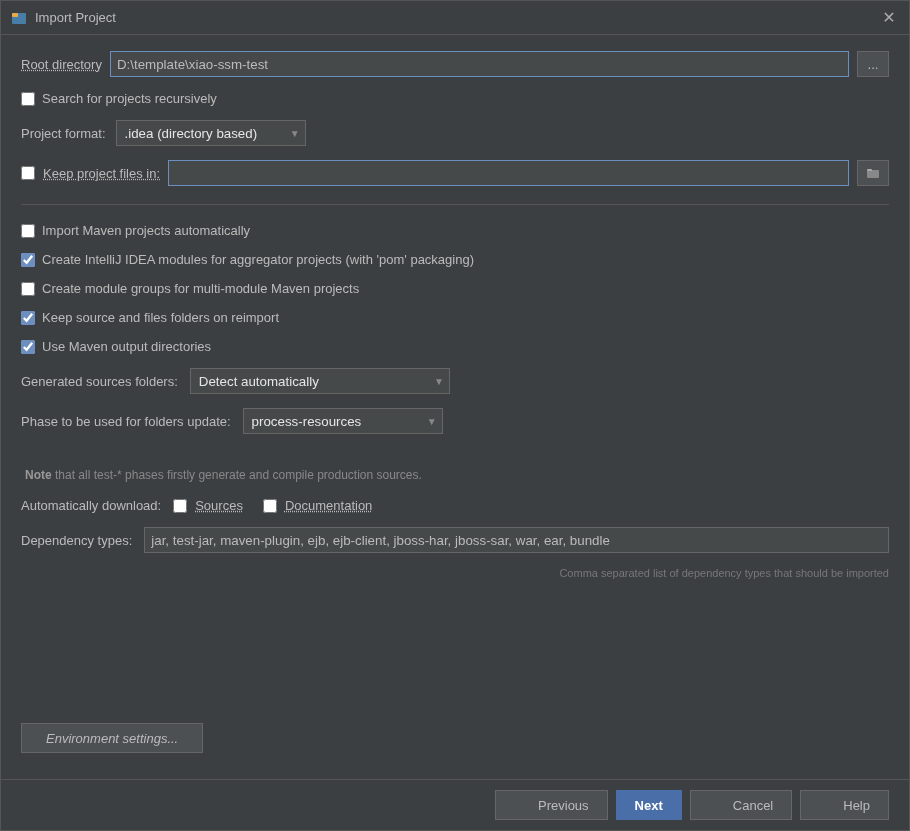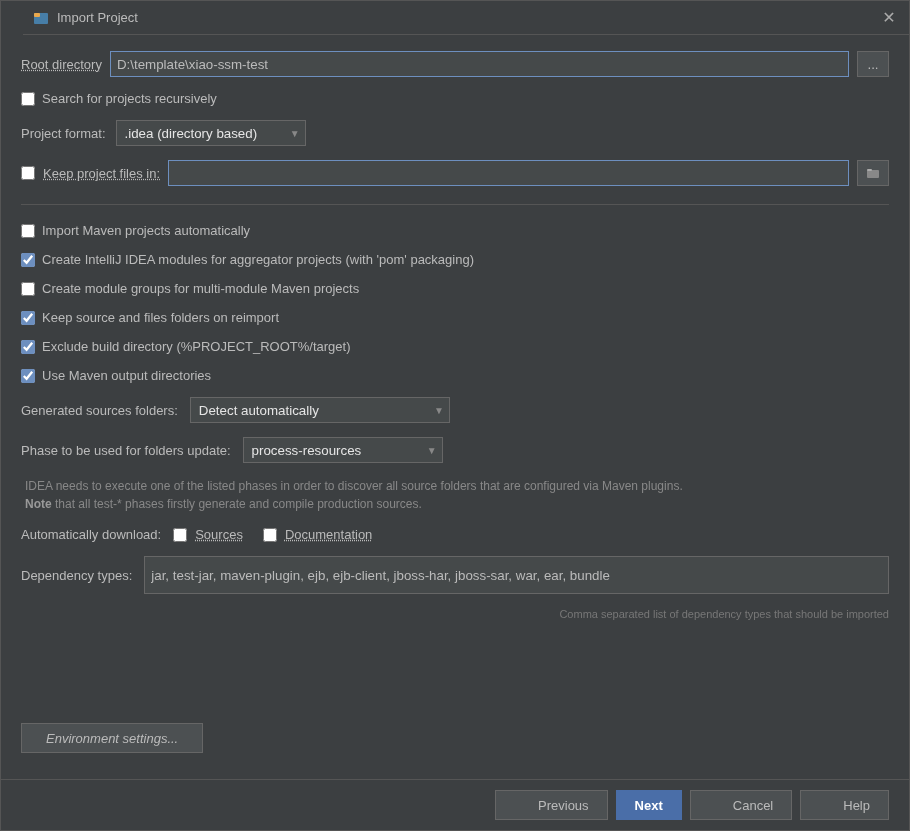--- a/index.html
+++ b/index.html
@@ -22,21 +22,20 @@
       flex-direction: column;
     }
     .title-bar {
       background: #3c3f41;
       border-bottom: 1px solid #555;
       display: flex;
       align-items: center;
       justify-content: space-between;
       padding: 6px 10px;
       height: 34px;
-      margin-left: 22px;
     }
     .title-bar-left {
       display: flex;
       align-items: center;
       gap: 8px;
     }
     .title-icon {
       width: 16px;
       height: 16px;
     }
@@ -144,21 +143,21 @@
     }
     .info-text .note-bold {
       font-weight: bold;
       color: #999;
     }
     .dependency-input {
       background: #45494a;
       border: 1px solid #666;
       color: #bbb;
       padding: 9px 6px;
-      height: 38px;
+      height: 26px;
       outline: none;
       flex: 1;
     }
     .footer-hint {
       color: #777;
       font-size: 11px;
       text-align: right;
     }
     .spacer { flex: 1; }
     .button-row {
@@ -277,24 +276,20 @@
     <div class="checkbox-row">
       <input type="checkbox" style="">
       <span>Create module groups for multi-module Maven projects</span>
     </div>
 
     <div class="checkbox-row">
       <input type="checkbox" checked="" style="">
       <span>Keep source and files folders on reimport</span>
     </div>
 
-    <div class="checkbox-row">
-      <input type="checkbox" checked="" style="">
-      <span>Exclude build directory (%PROJECT_ROOT%/target)</span>
-    </div>
 
     <div class="checkbox-row">
       <input type="checkbox" checked="" style="">
       <span>Use Maven output directories</span>
     </div>
 
     <div class="row">
       <span class="section-label">Generated sources folders:</span>
       <div class="select-wrapper">
         <select style="min-width:260px;">
@@ -312,21 +307,21 @@
         <select style="min-width:200px;">
           <option>process-resources</option>
           <option>generate-sources</option>
           <option>process-sources</option>
         </select>
         <span class="select-arrow">▼</span>
       </div>
     </div>
 
     <div class="info-text">
-      <span>IDEA needs to execute one of the listed phases in order to discover all source folders that are configured via Maven plugins.</span><br>
+      <br>
       <span class="note-bold">Note</span><span> that all test-* phases firstly generate and compile production sources.</span>
     </div>
 
     <div class="row">
       <span class="section-label">Automatically download:</span>
       <input type="checkbox" style="width: 14px; height: 14px; accent-color: rgb(109, 143, 191);">
       <span class="label underline">Sources</span>
       <input type="checkbox" style="width: 14px; height: 14px; accent-color: rgb(109, 143, 191); margin-left: 12px;">
       <span class="label underline">Documentation</span>
     </div>

